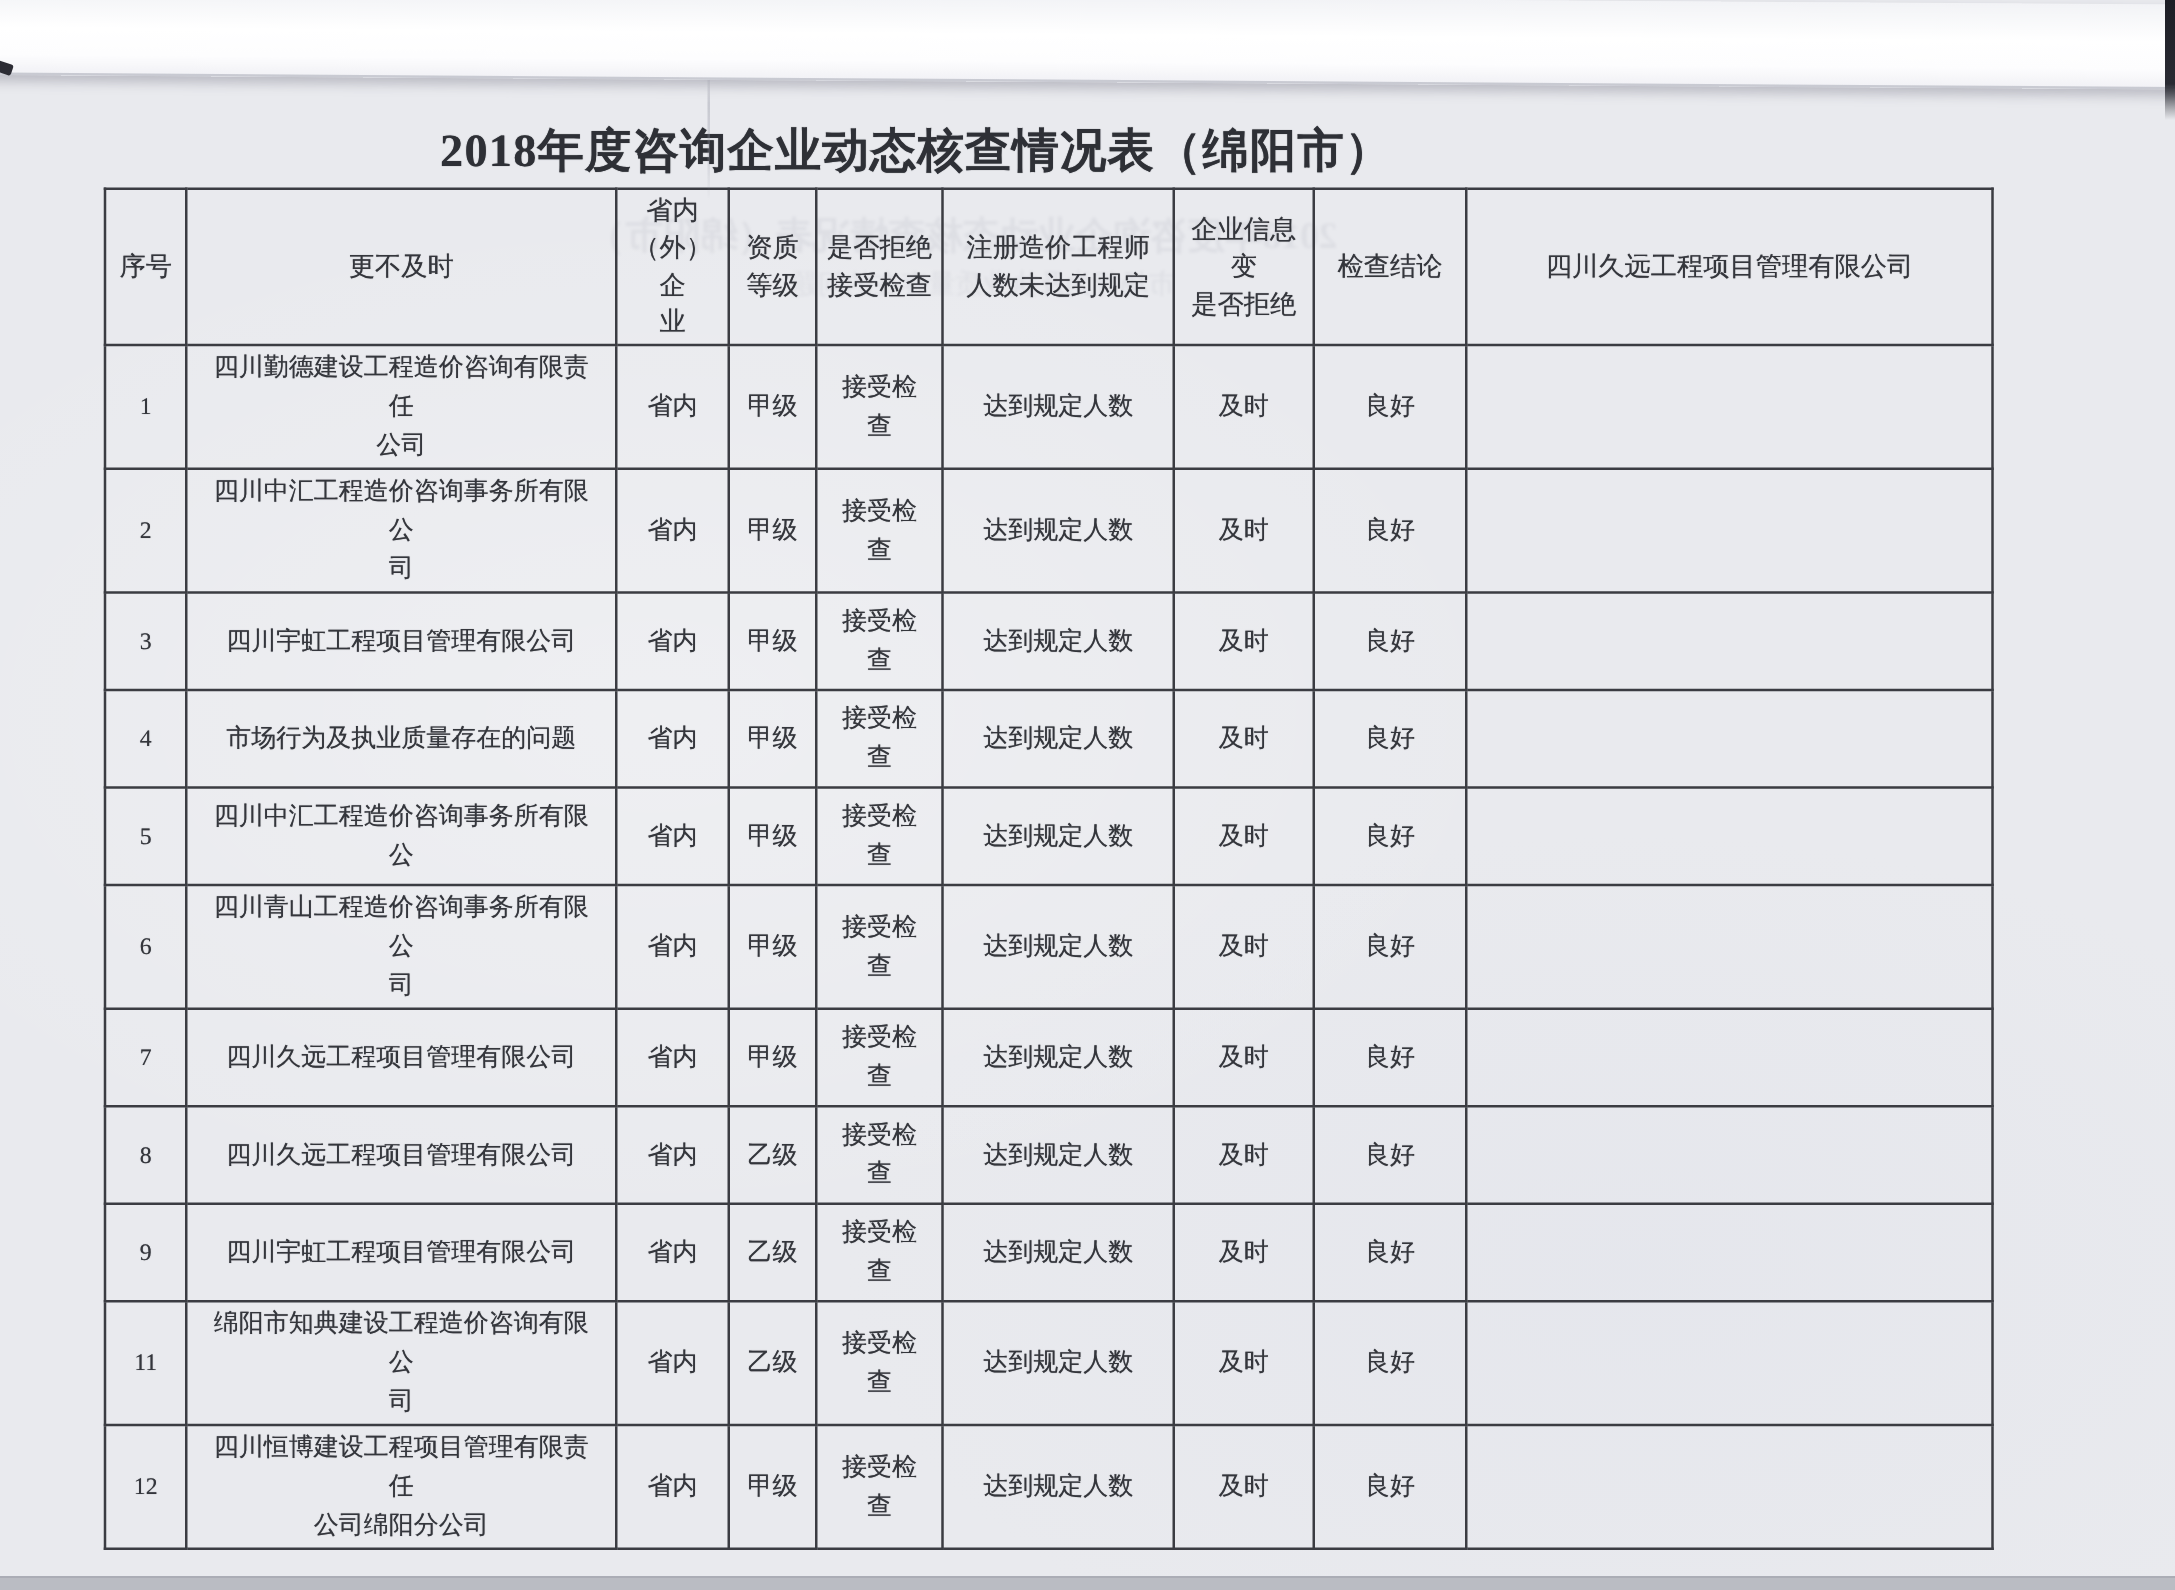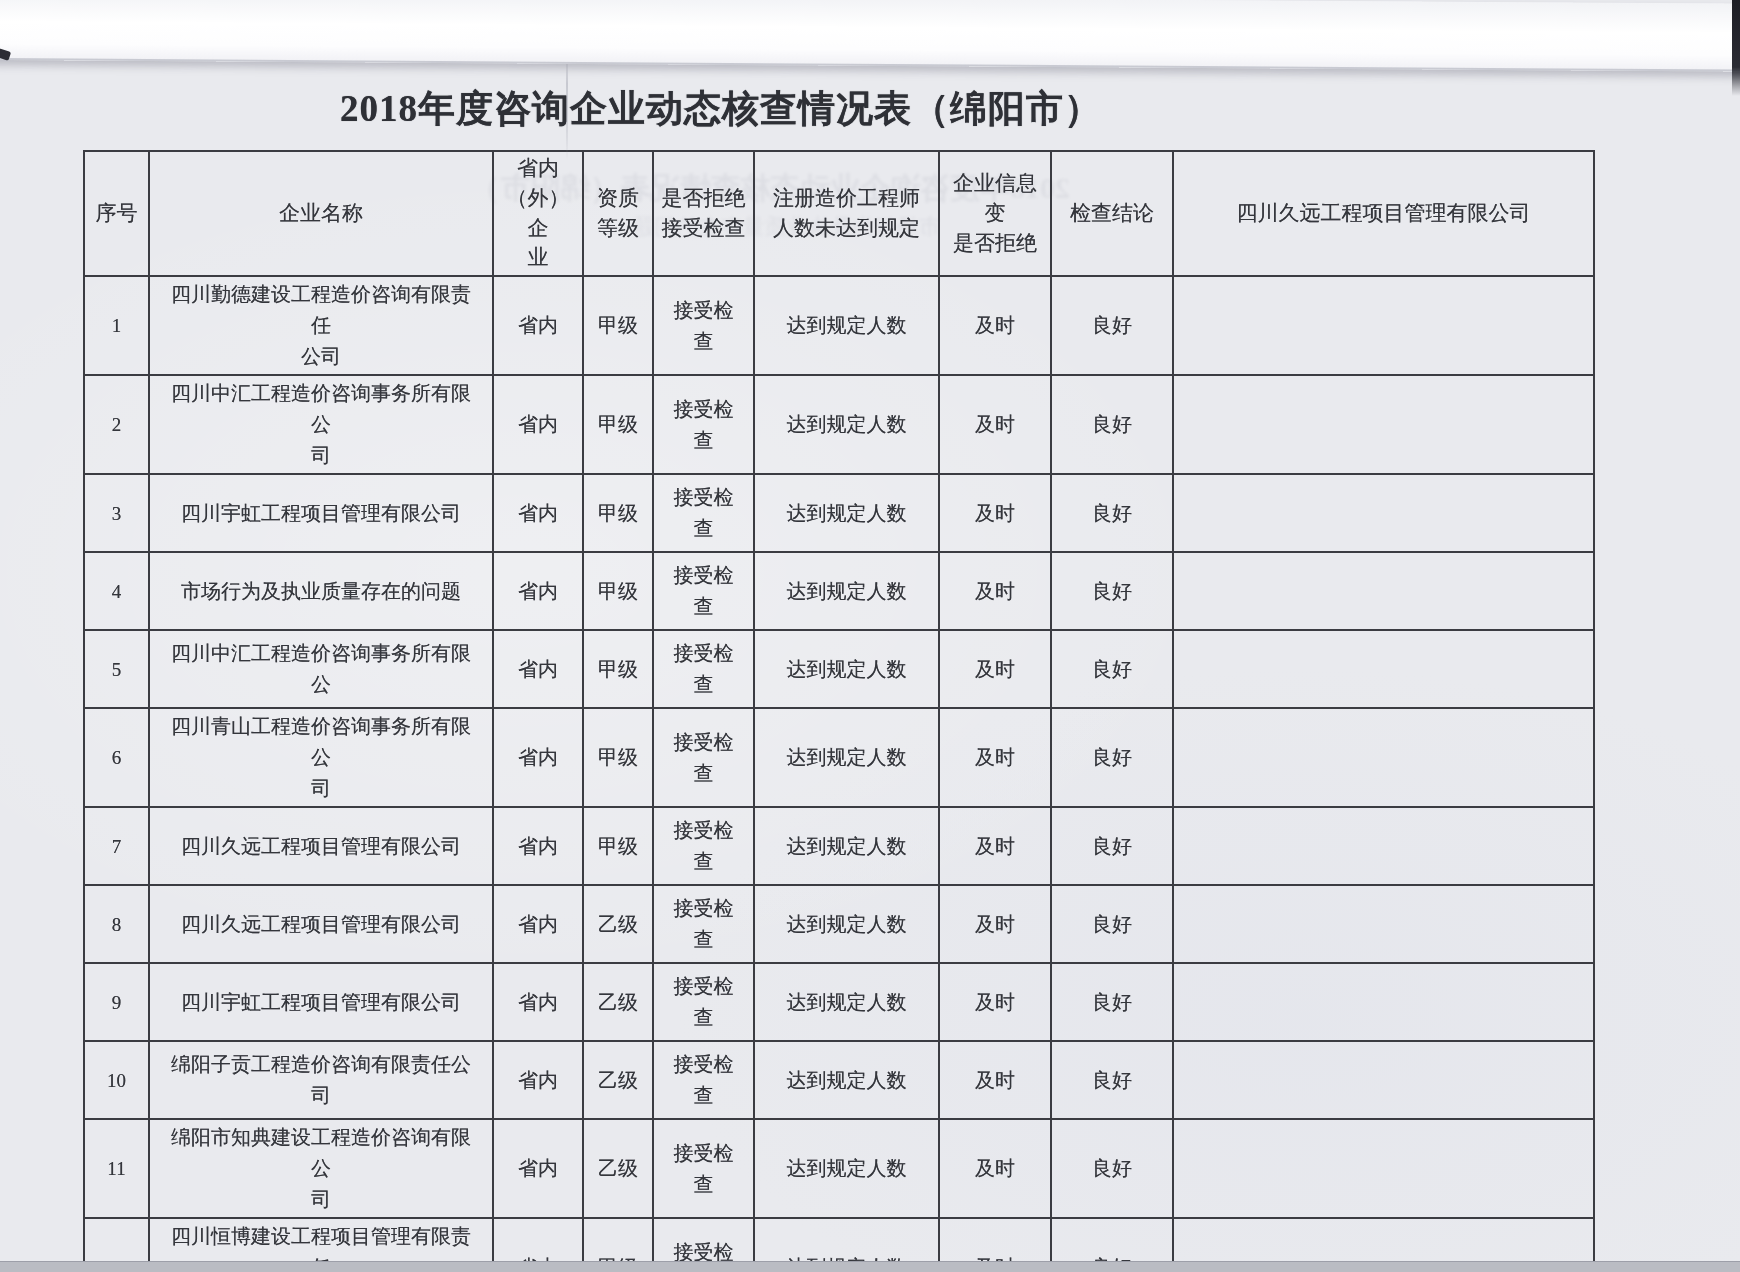--- a/index.html
+++ b/index.html
@@ -40,21 +40,21 @@
     background:#babcc3;border-top:1px solid rgba(138,140,152,0.6);z-index:5;
   }
   .ghost{
     position:absolute;color:#6a6d80;opacity:0.09;filter:blur(1.4px);
     transform:scaleX(-1);white-space:nowrap;z-index:1;pointer-events:none;
   }
   .ghost-title{left:190px;top:168px;font-size:30px;font-weight:bold;width:880px;overflow:hidden;}
   .ghost-line2{left:240px;top:212px;font-size:22px;width:700px;overflow:hidden;}
   
   .doc-title{
-    position:absolute;left:340px;top:84px;margin:0;
+    position:absolute;left:340px;top:84px;margin:12px;
     font-size:37px;font-weight:bold;letter-spacing:1px;color:#2e3036;
     text-shadow:0 0 0.7px rgba(46,48,54,0.85);
     z-index:3;
   }
   
   table.check-table{
     position:absolute;left:83px;top:150px;width:1510px;
     border-collapse:collapse;table-layout:fixed;z-index:3;
     background:transparent;
   }
@@ -97,21 +97,21 @@
     <col style="width:70px">
     <col style="width:101px">
     <col style="width:185px">
     <col style="width:112px">
     <col style="width:122px">
     <col style="width:421px">
   </colgroup>
   <thead>
     <tr>
       <th>序号</th>
-      <th>企业名称</th>
+      <th>更不及时</th>
       <th>省内
 （外）企
 业</th>
       <th>资质
 等级</th>
       <th>是否拒绝
 接受检查</th>
       <th>注册造价工程师
 人数未达到规定</th>
       <th>企业信息变
@@ -225,31 +225,20 @@
     <td class="c-name">四川宇虹工程项目管理有限公司</td>
     <td class="c-province">省内</td>
     <td class="c-grade">乙级</td>
     <td class="c-refuse">接受检查</td>
     <td class="c-engineers">达到规定人数</td>
     <td class="c-infochange">及时</td>
     <td class="c-conclusion">良好</td>
     <td class="c-problems"></td>
   </tr>
 
-  <tr>
-    <td class="c-no">10</td>
-    <td class="c-name">绵阳子贡工程造价咨询有限责任公司</td>
-    <td class="c-province">省内</td>
-    <td class="c-grade">乙级</td>
-    <td class="c-refuse">接受检查</td>
-    <td class="c-engineers">达到规定人数</td>
-    <td class="c-infochange">及时</td>
-    <td class="c-conclusion">良好</td>
-    <td class="c-problems"></td>
-  </tr>
 
   <tr>
     <td class="c-no">11</td>
     <td class="c-name">绵阳市知典建设工程造价咨询有限公
 司</td>
     <td class="c-province">省内</td>
     <td class="c-grade">乙级</td>
     <td class="c-refuse">接受检查</td>
     <td class="c-engineers">达到规定人数</td>
     <td class="c-infochange">及时</td>

